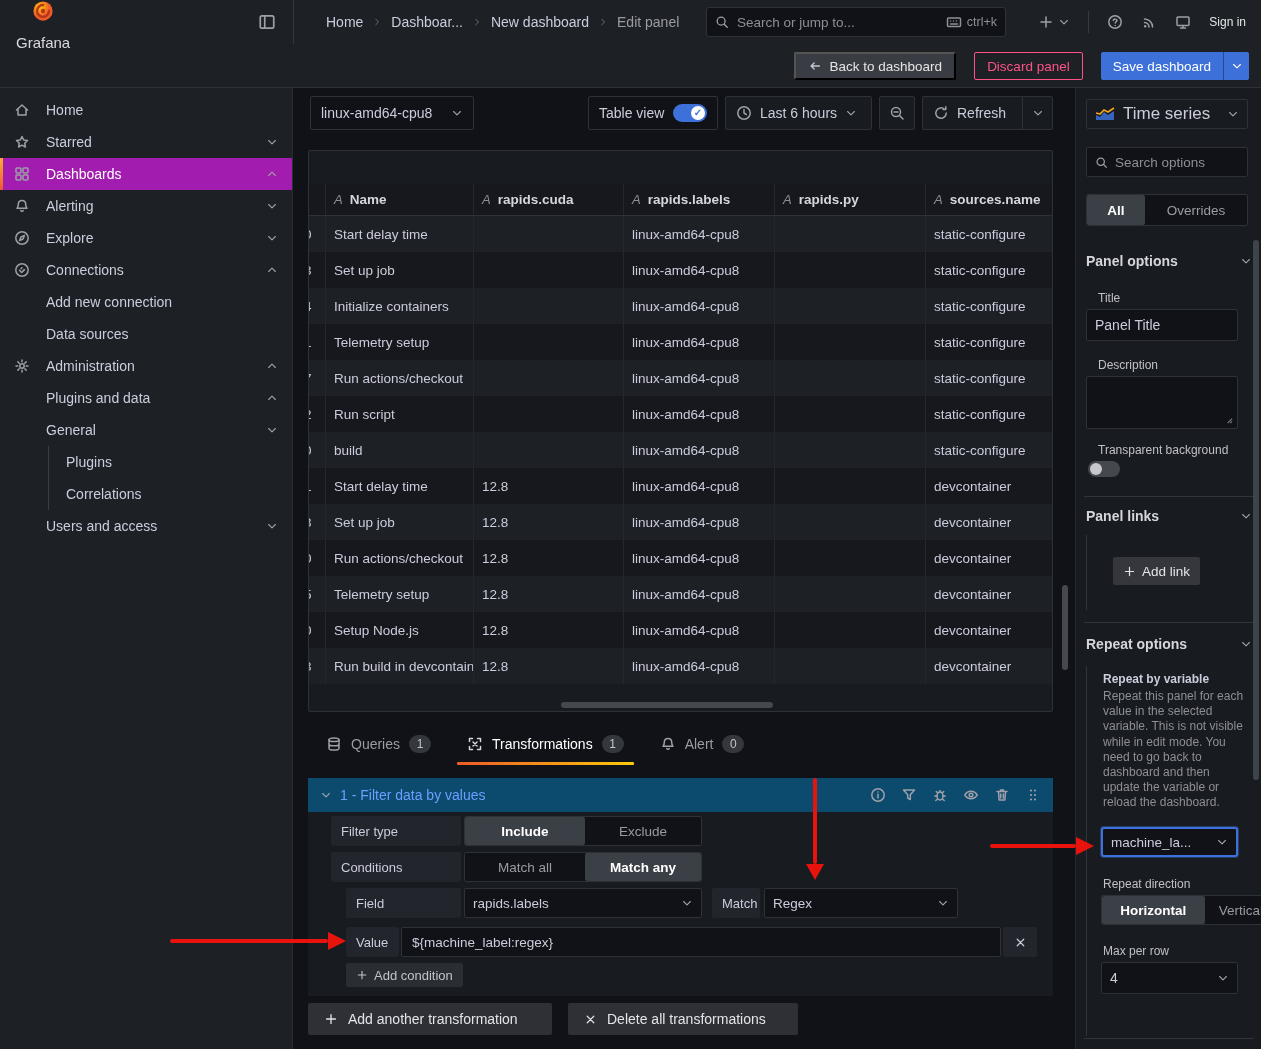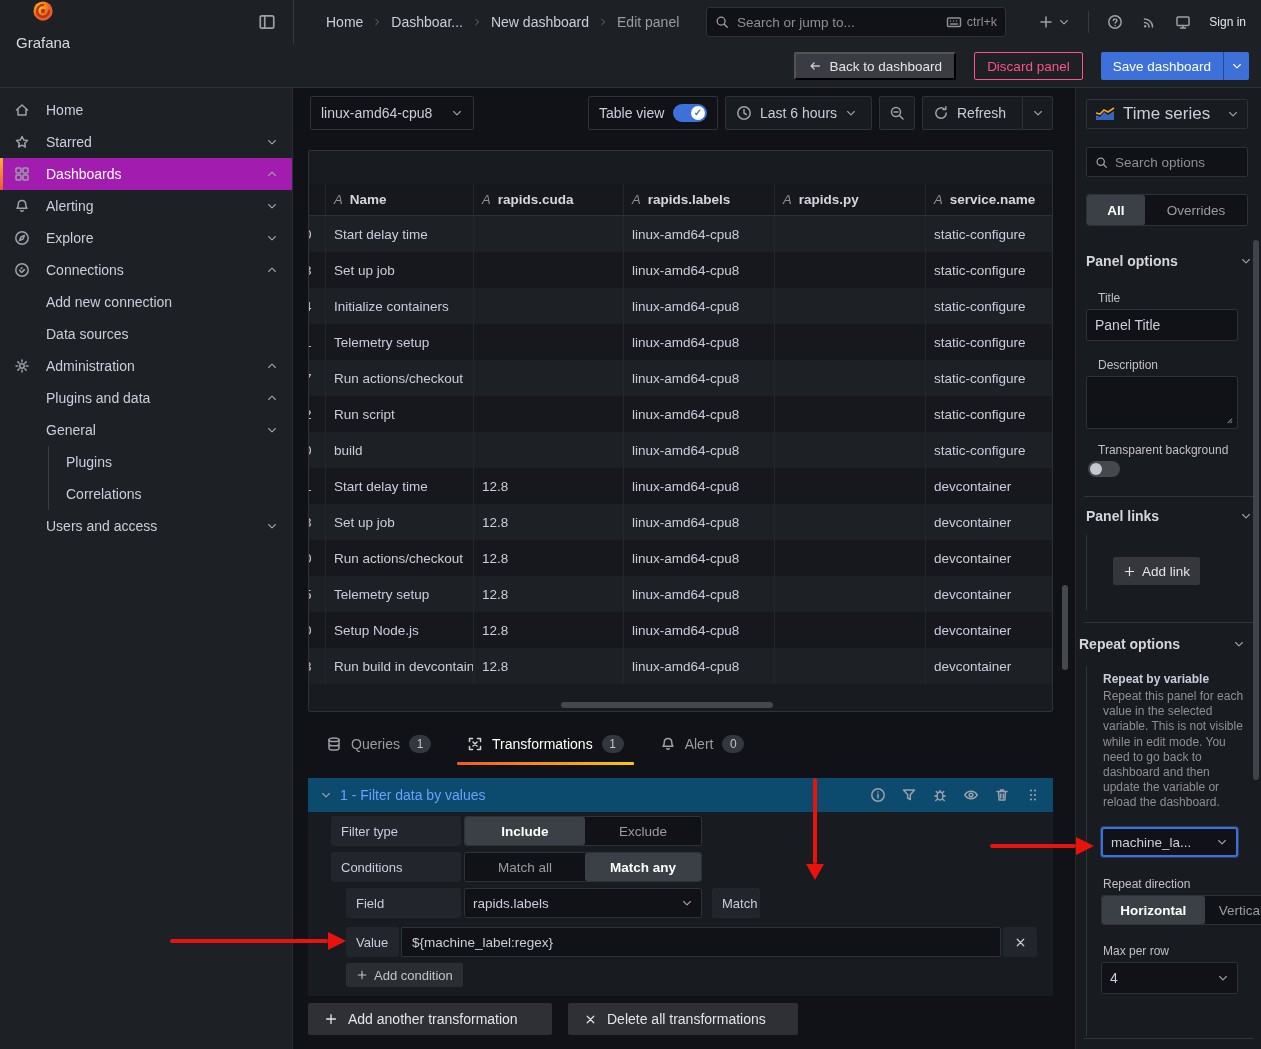--- a/index.html
+++ b/index.html
@@ -560,21 +560,21 @@
         <div class="cell c3 hcell">
             <span class="ftype">A</span>
             <span>rapids.labels</span>
           </div>
         <div class="cell c4 hcell">
             <span class="ftype">A</span>
             <span>rapids.py</span>
           </div>
         <div class="cell c5 hcell">
             <span class="ftype">A</span>
-            <span>service.name</span>
+            <span>sources.name</span>
           </div>
       </div>
       <div>
 
           <div class="trow">
             <div class="cell c0">
               <span>0</span>
             </div>
             <div class="cell c1">
               <span>Start delay time</span>
@@ -938,20 +938,28 @@
     <div class="chip" style="left:38px;top:110px;width:115px">Field</div>
     <div class="dd" style="left:156px;top:110px;width:238px">
       <span>rapids.labels</span>
       <span class="chev">
           <svg viewBox="0 0 16 16">
             <use href="#i-chev-down"></use>
           </svg>
         </span>
     </div>
     <div class="chip" style="left:404px;top:110px;width:48px">Match</div>
+    <div class="dd" style="left:456px;top:110px;width:194px">
+      <span>Regex</span>
+      <span class="chev">
+          <svg viewBox="0 0 16 16">
+            <use href="#i-chev-down"></use>
+          </svg>
+        </span>
+    </div>
 
     <div class="chip" style="left:38px;top:149px;width:53px">Value</div>
     <input class="vinput" style="left: 93px; top: 149px; width: 600px;" value="${machine_label:regex}">
     <div class="xclose" style="left:695px;top:149px">
       <span class="ic" style="width:13px;height:13px;color:#ccccdc">
           <svg viewBox="0 0 16 16">
             <use href="#i-x"></use>
           </svg>
         </span>
     </div>
@@ -1058,21 +1066,21 @@
     <span class="ic" style="width:13px;height:13px;color:#e3e4e8">
         <svg viewBox="0 0 16 16">
           <use href="#i-plus"></use>
         </svg>
       </span>
     <span style="font-size:13.5px;color:#e3e4e8">Add link</span>
   </div>
 
   <div class="o-div" style="top:534px"></div>
 
-  <div class="o-abs sec-head" style="left:3px;top:548px">
+  <div class="o-abs sec-head" style="left:10px;top:548px">
     <span>Repeat options</span>
     <span class="chev">
         <svg viewBox="0 0 16 16">
           <use href="#i-chev-down"></use>
         </svg>
       </span>
   </div>
   <div class="guide" style="top:578px;height:370px"></div>
   <div class="o-abs" style="left:27px;top:584px;font-size:12px;font-weight:700;color:#ccccdc">Repeat by variable</div>
   <div class="o-abs" style="left:27px;top:601px;width:141px;font-size:12px;line-height:15.2px;color:#8e8e96">Repeat this panel for each value in the selected variable. This is not visible while in edit mode. You need to go back to dashboard and then update the variable or reload the dashboard.</div>

